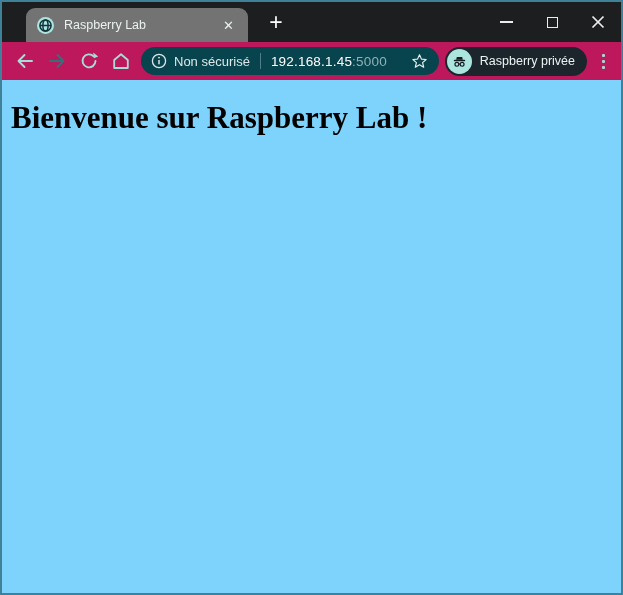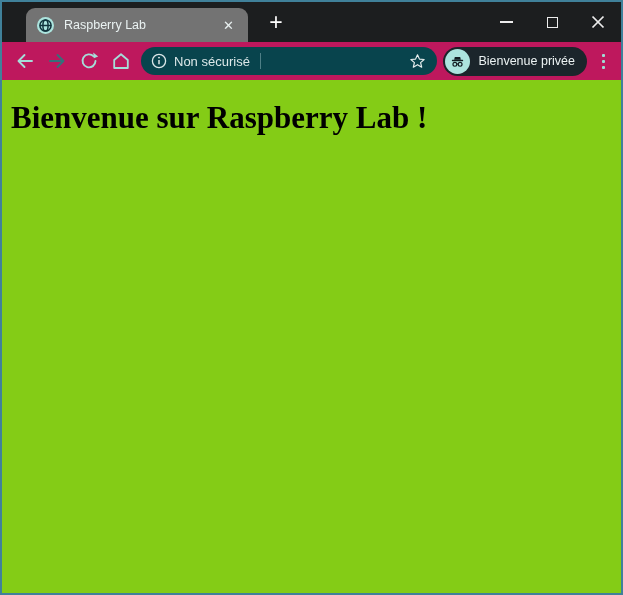--- a/index.html
+++ b/index.html
@@ -75,21 +75,21 @@
   }
   .badge-label { color:#ecf3f3; font-size:12.5px; white-space:nowrap; }
 
   .menu-dots {
     width:22px; margin-left:5px; flex-shrink:0;
     display:flex; flex-direction:column; align-items:center; gap:3px;
   }
   .dot { width:3px; height:3px; background:#9fdcd6; border-radius:1px; }
 
   
-  .content { flex:1; background:#84cc16; overflow:hidden; }
+  .content { flex:1; background:#7dd3fc; overflow:hidden; }
   .content h1 {
     font-family:"Liberation Serif", serif;
     font-size:31px; font-weight:bold; color:#000;
     margin:20px 0 0 9px;
   }
 </style>
 </head>
 <body>
 
 <div class="window">
@@ -149,38 +149,39 @@
     </div>
 
     <div class="addressbar">
       <svg width="16" height="16" viewBox="0 0 16 16">
         <circle cx="8" cy="8" r="6.6" fill="none" stroke="#dce8e9" stroke-width="1.3"></circle>
         <line x1="8" y1="7" x2="8" y2="11.2" stroke="#dce8e9" stroke-width="1.5"></line>
         <circle cx="8" cy="4.6" r="0.95" fill="#dce8e9"></circle>
       </svg>
       <span class="security-text">Non sécurisé</span>
       <span class="sep"></span>
+      <span class="url"><span>192.168.1.45</span><span class="port">:5000</span></span>
       <span class="star-btn">
         <svg width="19" height="19" viewBox="0 0 24 24">
           <path d="M12 3.6 L14.5 9 L20.4 9.5 L15.9 13.4 L17.3 19.2 L12 16 L6.7 19.2 L8.1 13.4 L3.6 9.5 L9.5 9 Z" fill="none" stroke="#e6eeee" stroke-width="1.5" stroke-linejoin="round"></path>
         </svg>
       </span>
     </div>
 
     <div class="badge">
       <span class="incog-circle">
         <svg width="17" height="17" viewBox="0 0 24 24">
           <path d="M8.2 5.5 h7.6 l0.9 4 h-9.4 Z" fill="#131d22"></path>
           <rect x="4" y="9.7" width="16" height="1.9" rx="0.9" fill="#131d22"></rect>
           <circle cx="8.3" cy="16" r="2.7" fill="none" stroke="#131d22" stroke-width="1.7"></circle>
           <circle cx="15.7" cy="16" r="2.7" fill="none" stroke="#131d22" stroke-width="1.7"></circle>
           <line x1="11" y1="15.6" x2="13" y2="15.6" stroke="#131d22" stroke-width="1.5"></line>
         </svg>
       </span>
-      <span class="badge-label">Bienvenue privée</span>
+      <span class="badge-label">Raspberry privée</span>
     </div>
 
     <div class="menu-dots">
       <span class="dot"></span>
       <span class="dot"></span>
       <span class="dot"></span>
     </div>
   </div>
 
   <div class="content">

